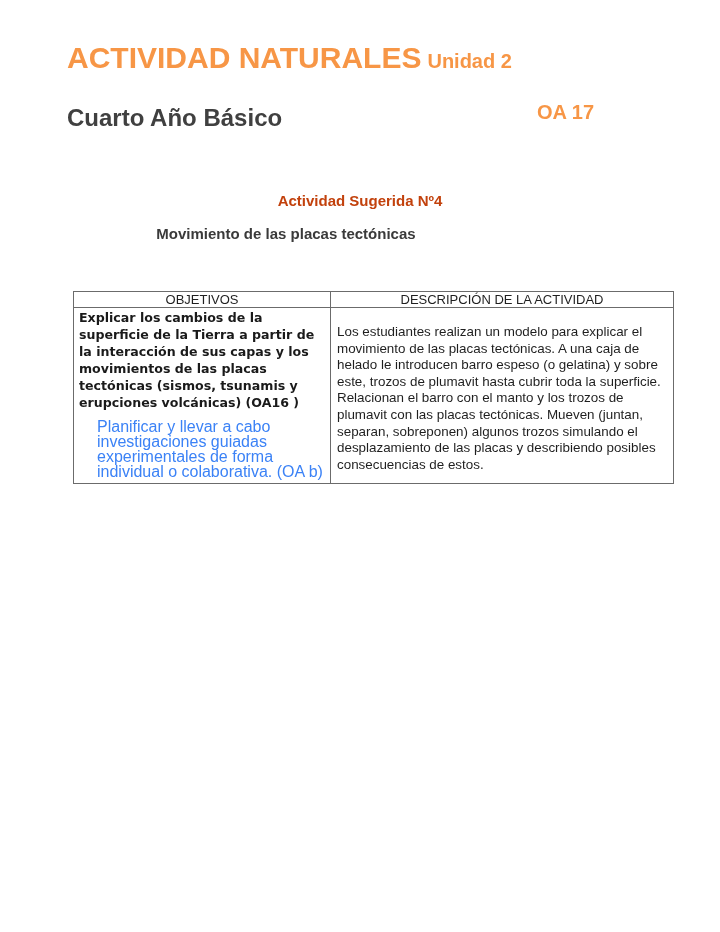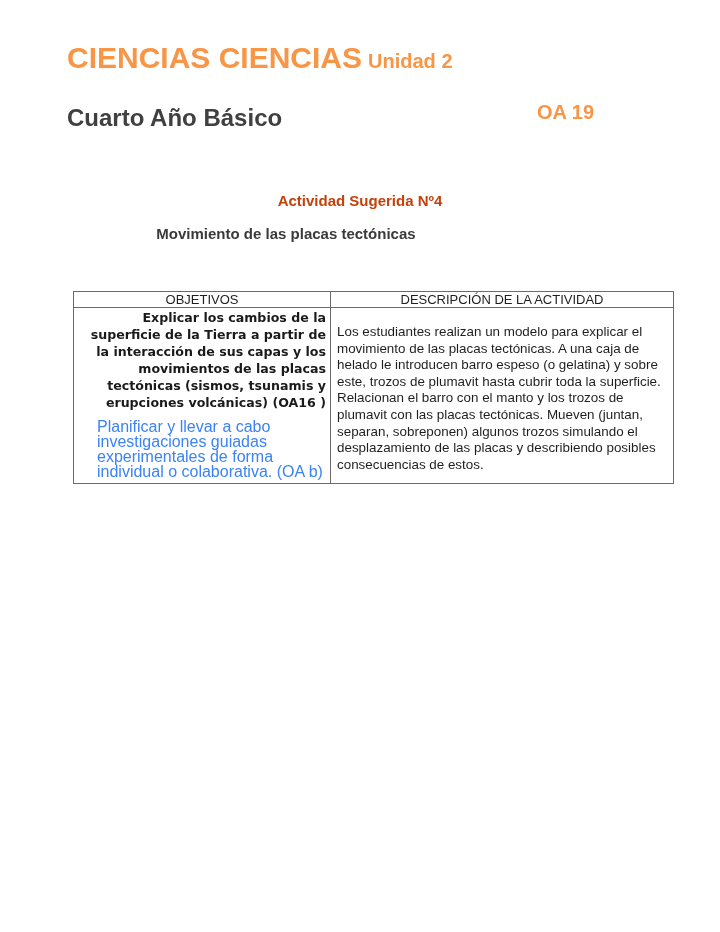--- a/index.html
+++ b/index.html
@@ -94,45 +94,44 @@
     }
     col.col-obj { width: 257px; }
     col.col-desc { width: 343px; }
     .obj-main {
       font-family: "DejaVu Sans", sans-serif;
       font-weight: bold;
       font-size: 12.6px;
       line-height: 17px;
       padding: 1px 4px 0 5px;
       color: #1a1a1a;
-      text-align: right;
     }
     .obj-sub {
       font-size: 16px;
       line-height: 15px;
       padding: 8px 4px 4px 5px;
       color: #3b82f6;
       margin-left: 18px;
     }
     .desc-text {
       font-size: 13.4px;
       line-height: 16.6px;
       padding: 16px 4px 3px 6px;
       color: #1f1f1f;
     }
   </style>
 </head>
 <body>
 
 <div class="title-line">
-  <span class="title-main">CIENCIAS CIENCIAS</span><span class="title-unit">Unidad 2</span>
+  <span class="title-main">ACTIVIDAD NATURALES</span><span class="title-unit">Unidad 2</span>
 </div>
 
 <div class="grade">Cuarto Año Básico</div>
-<div class="oa-code">OA 19</div>
+<div class="oa-code">OA 17</div>
 
 <div class="activity-number">Actividad Sugerida Nº4</div>
 <div class="activity-title">Movimiento de las placas tectónicas</div>
 
 <table class="activity-table">
   <colgroup>
     <col class="col-obj">
     <col class="col-desc">
   </colgroup>
   <thead>

